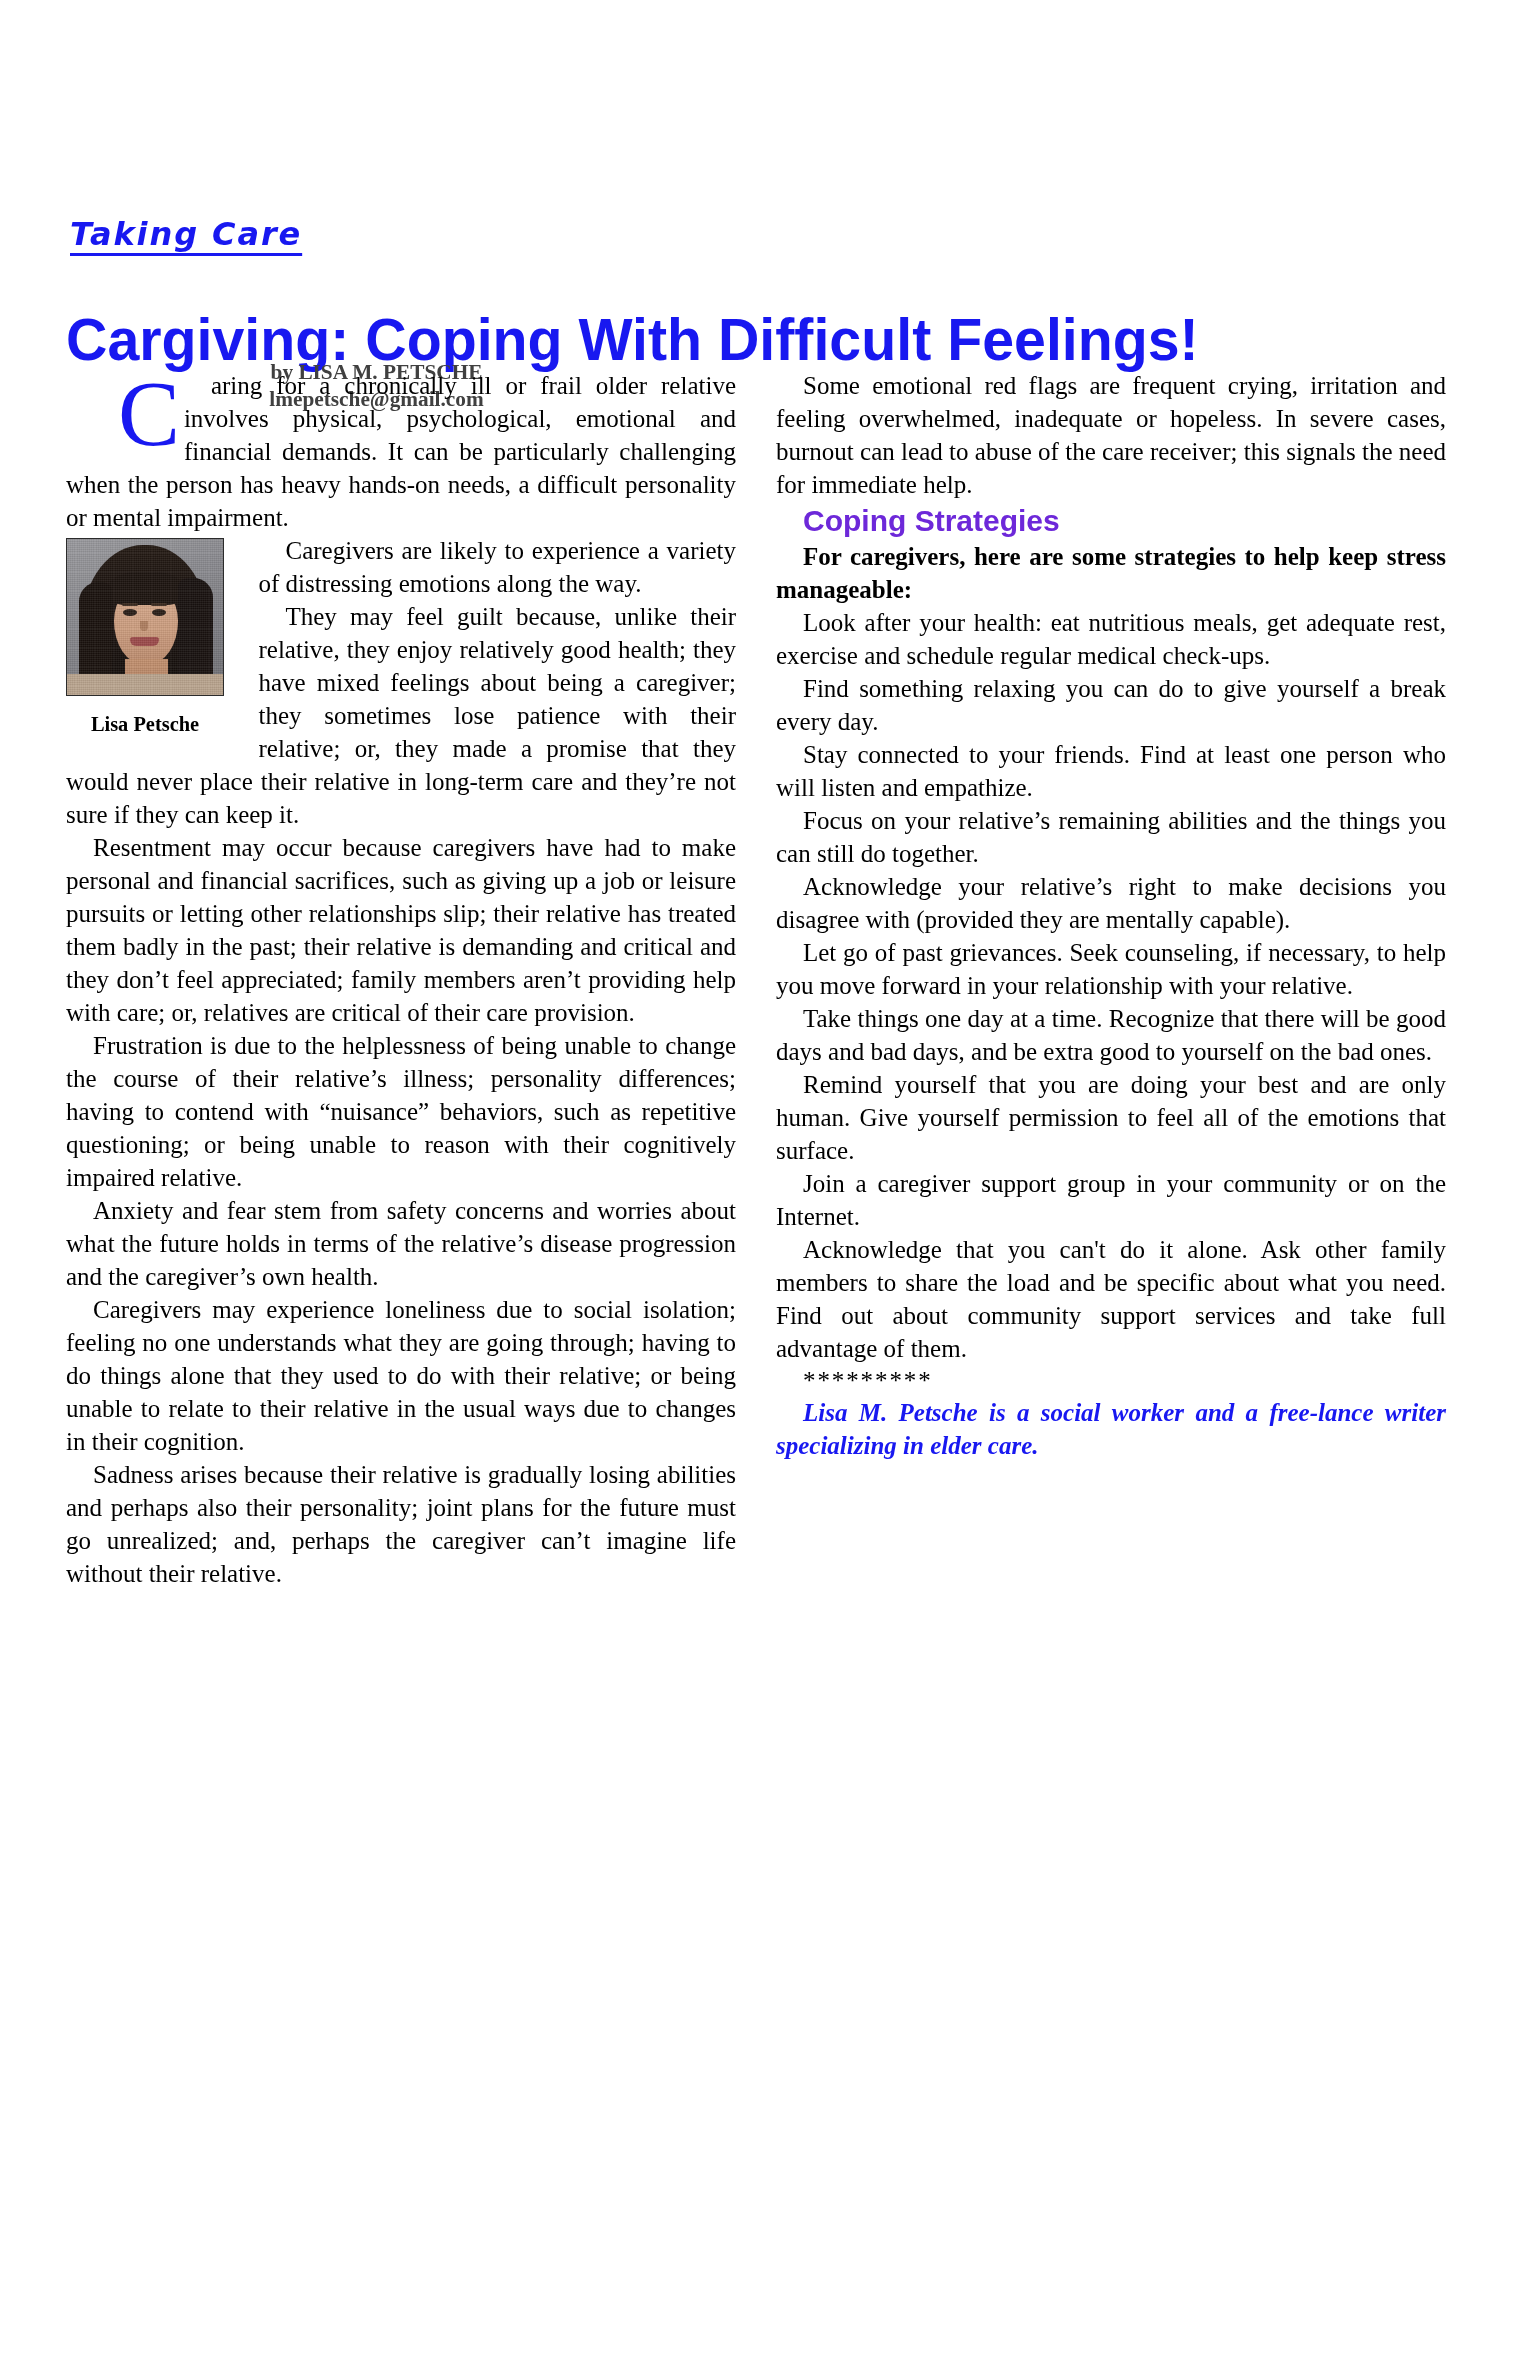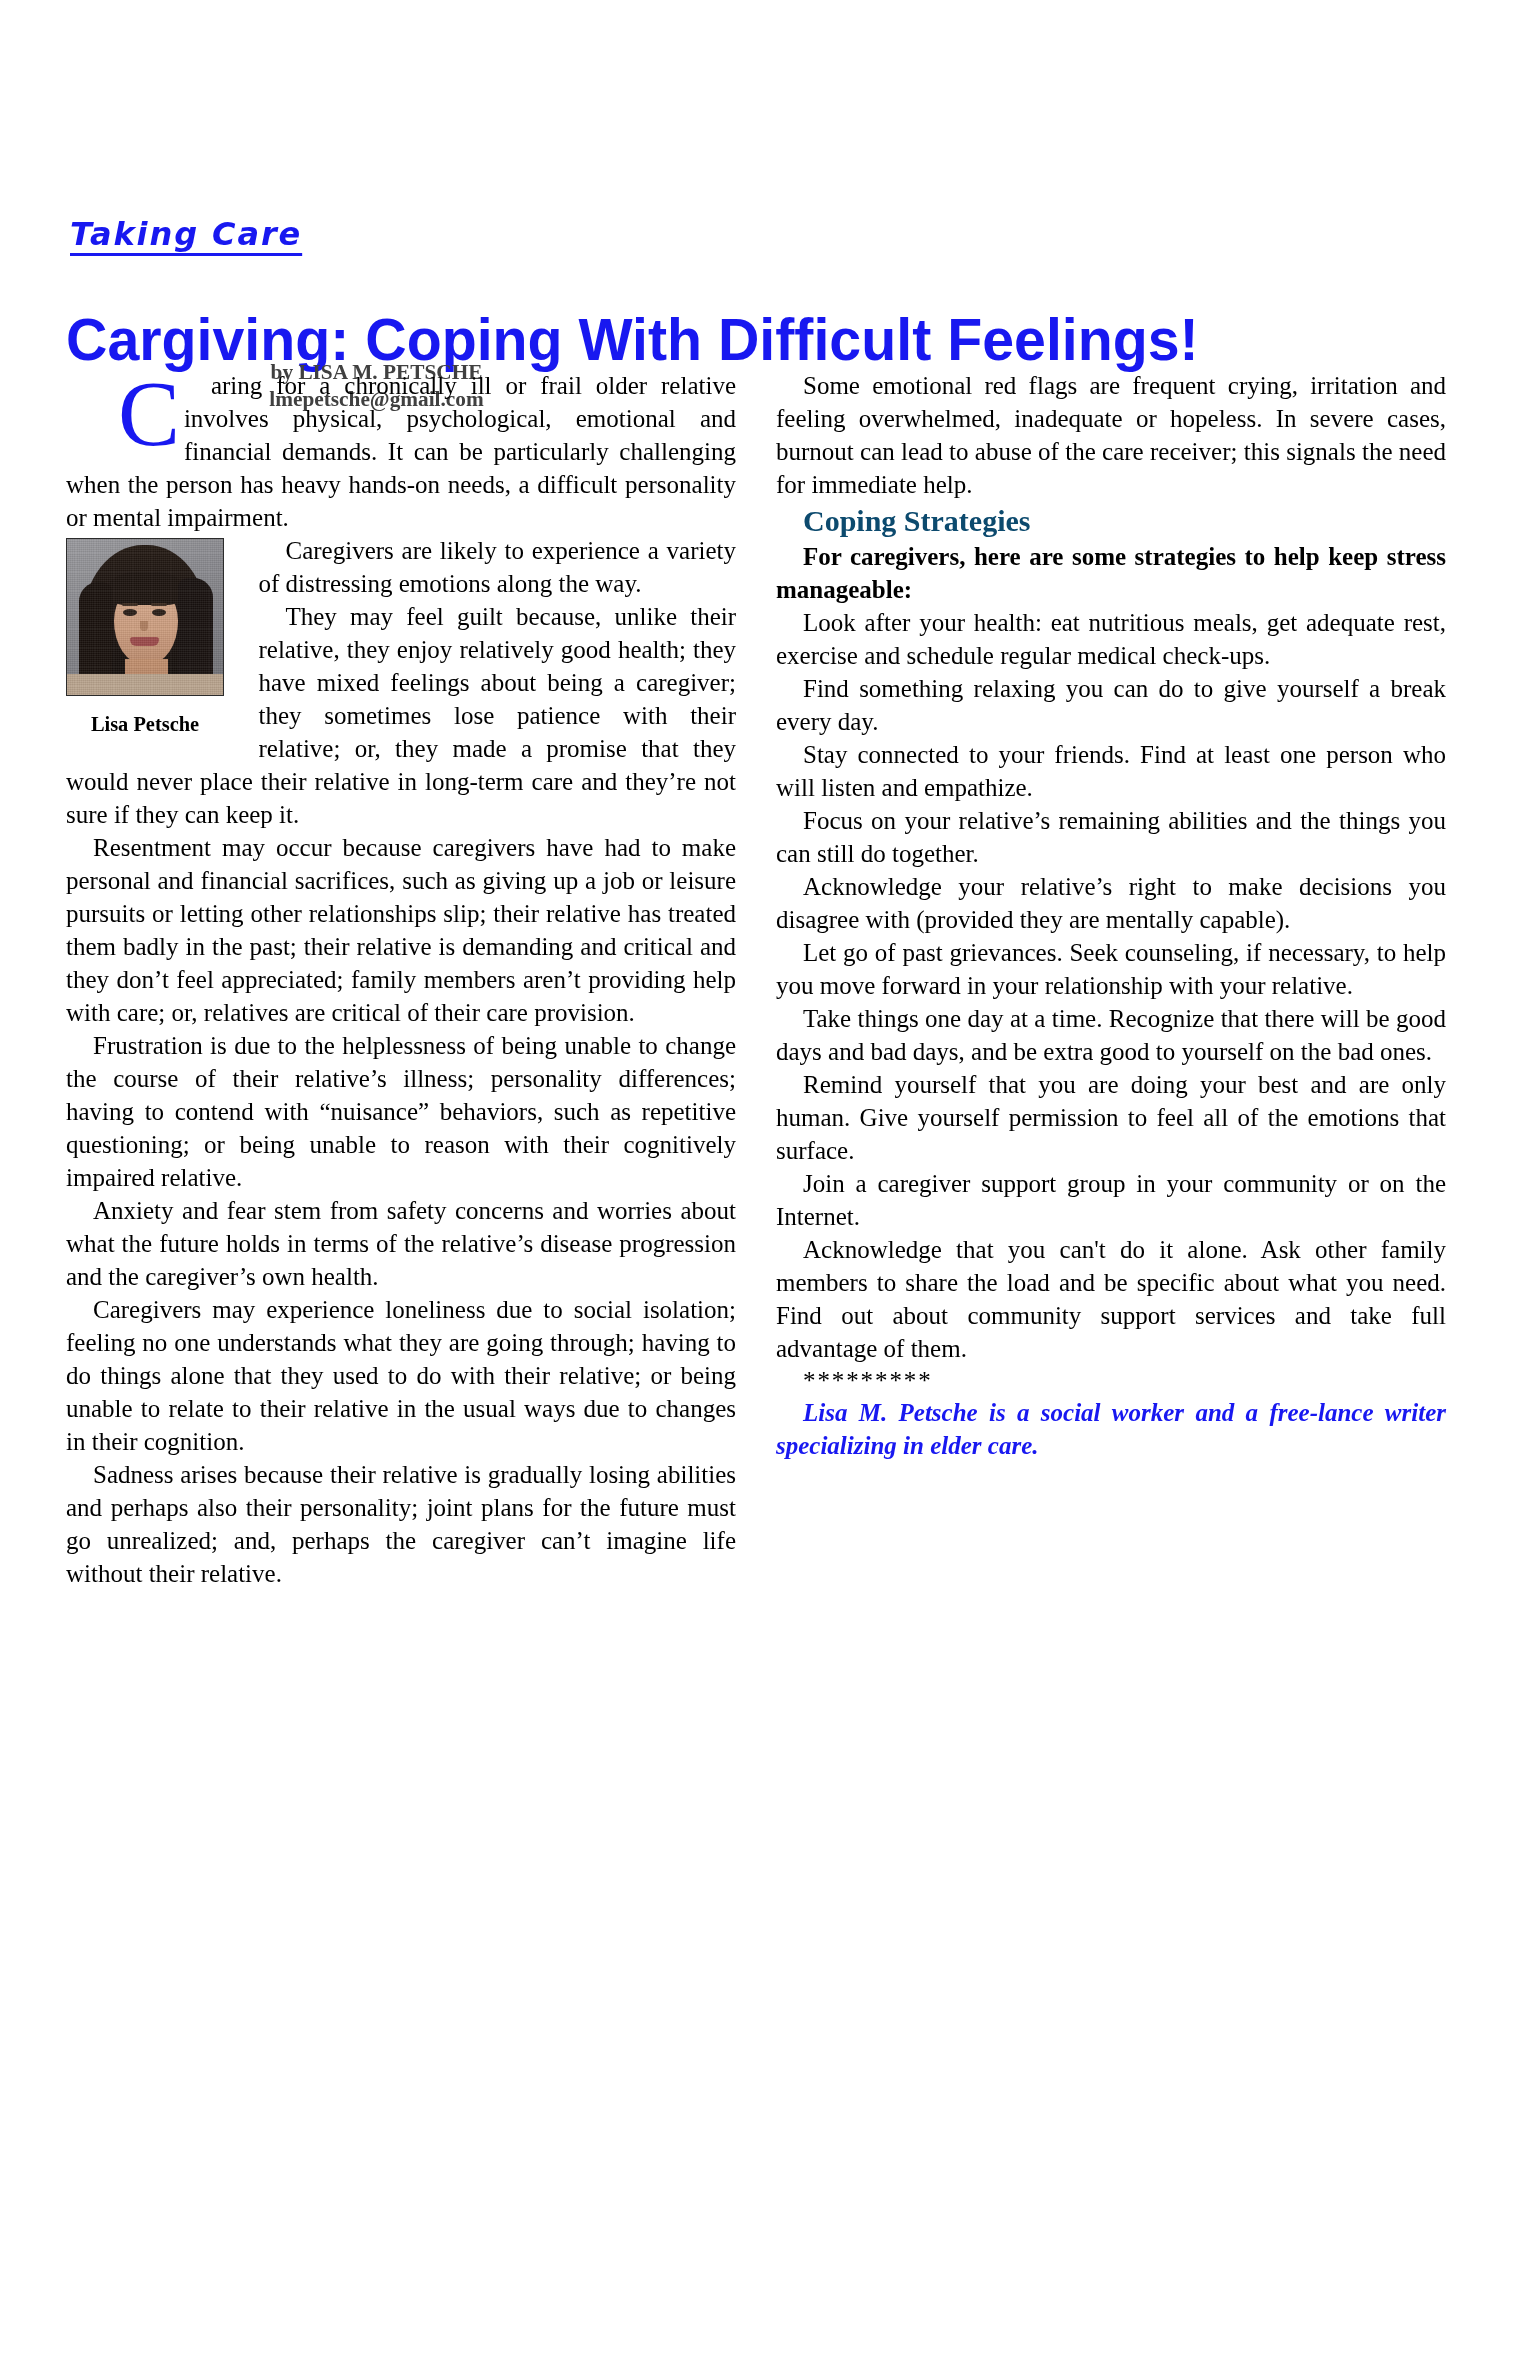--- a/index.html
+++ b/index.html
@@ -220,25 +220,25 @@
     font-family: "Liberation Serif", "DejaVu Serif", serif;
     font-weight: bold;
     font-size: 20.4px;
     line-height: 29px;
     padding-top: 14px;
     text-indent: 0;
   }
 
   
   .subhead {
-    font-family: Liberation Serif, serif;
+    font-family: Liberation Sans, sans-serif;
     font-weight: bold;
     font-size: 30px;
     line-height: 39px;
-    color: #0c4a6e;
+    color: #6d28d9;
     text-indent: 0;
     margin-top: 29px;
     margin-bottom: 1.9px;
   }
   .lead-bold {
     font-weight: bold;
     text-indent: 27px;
   }
   .stars {
     text-align: center;

